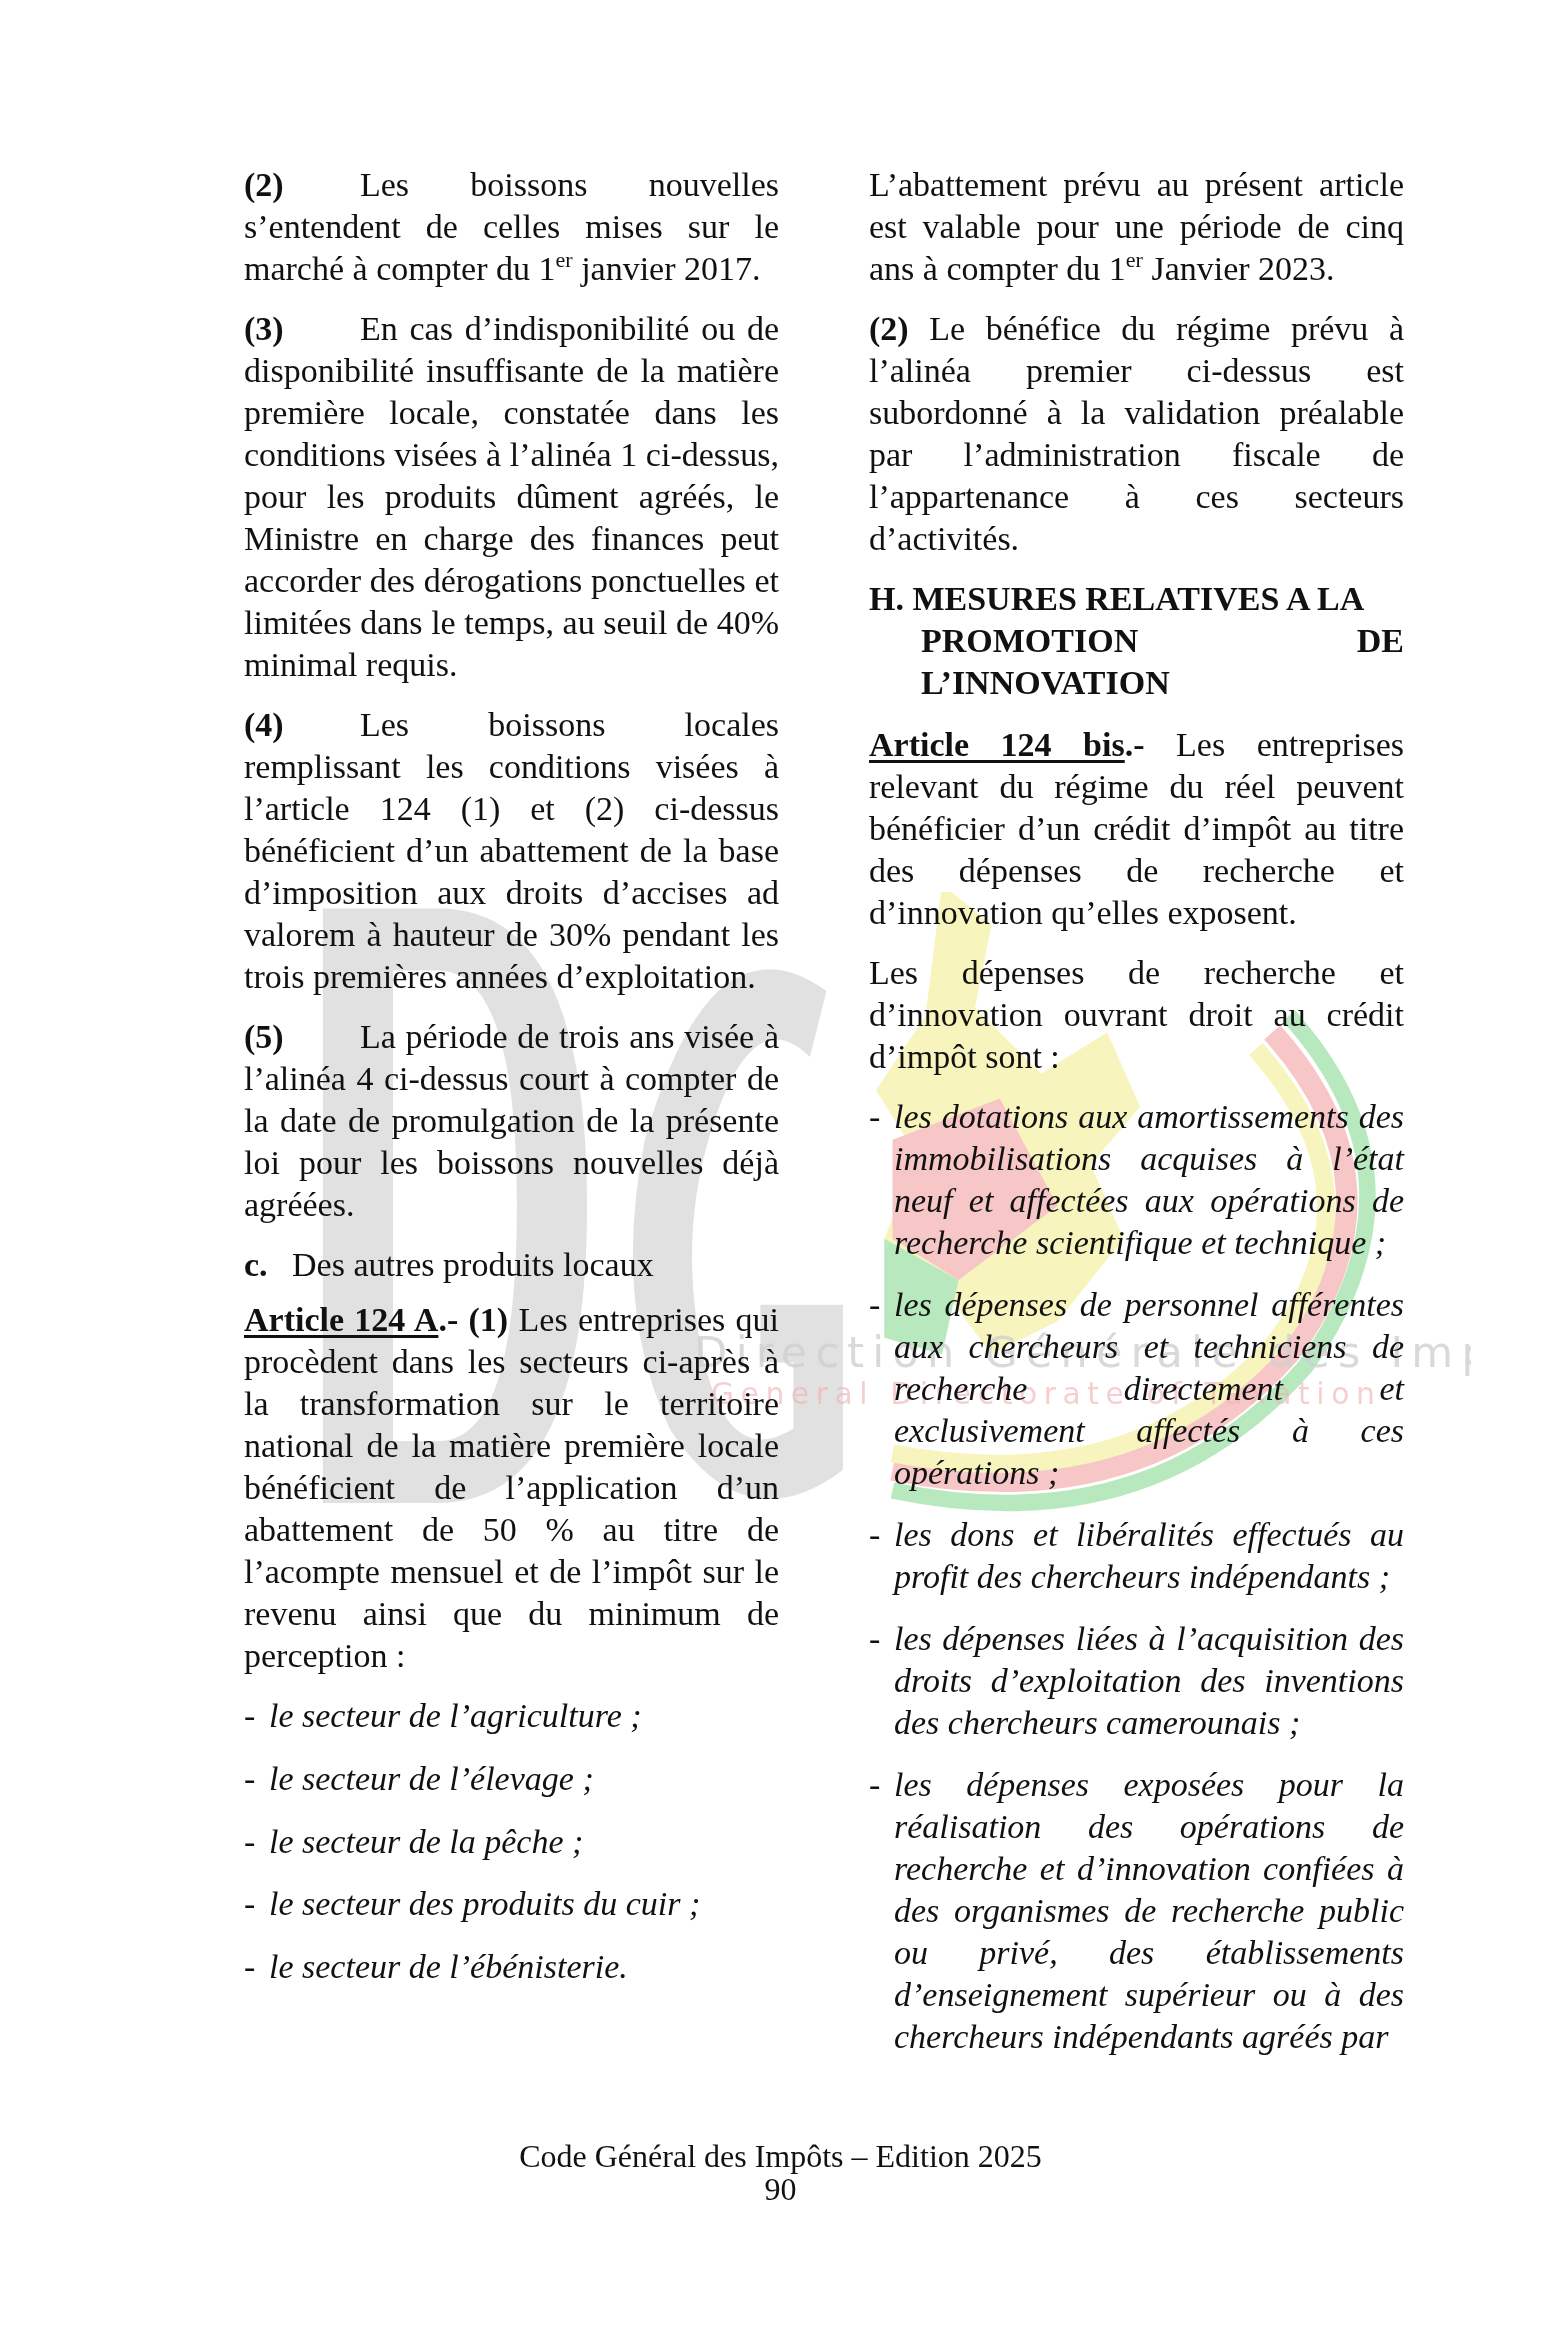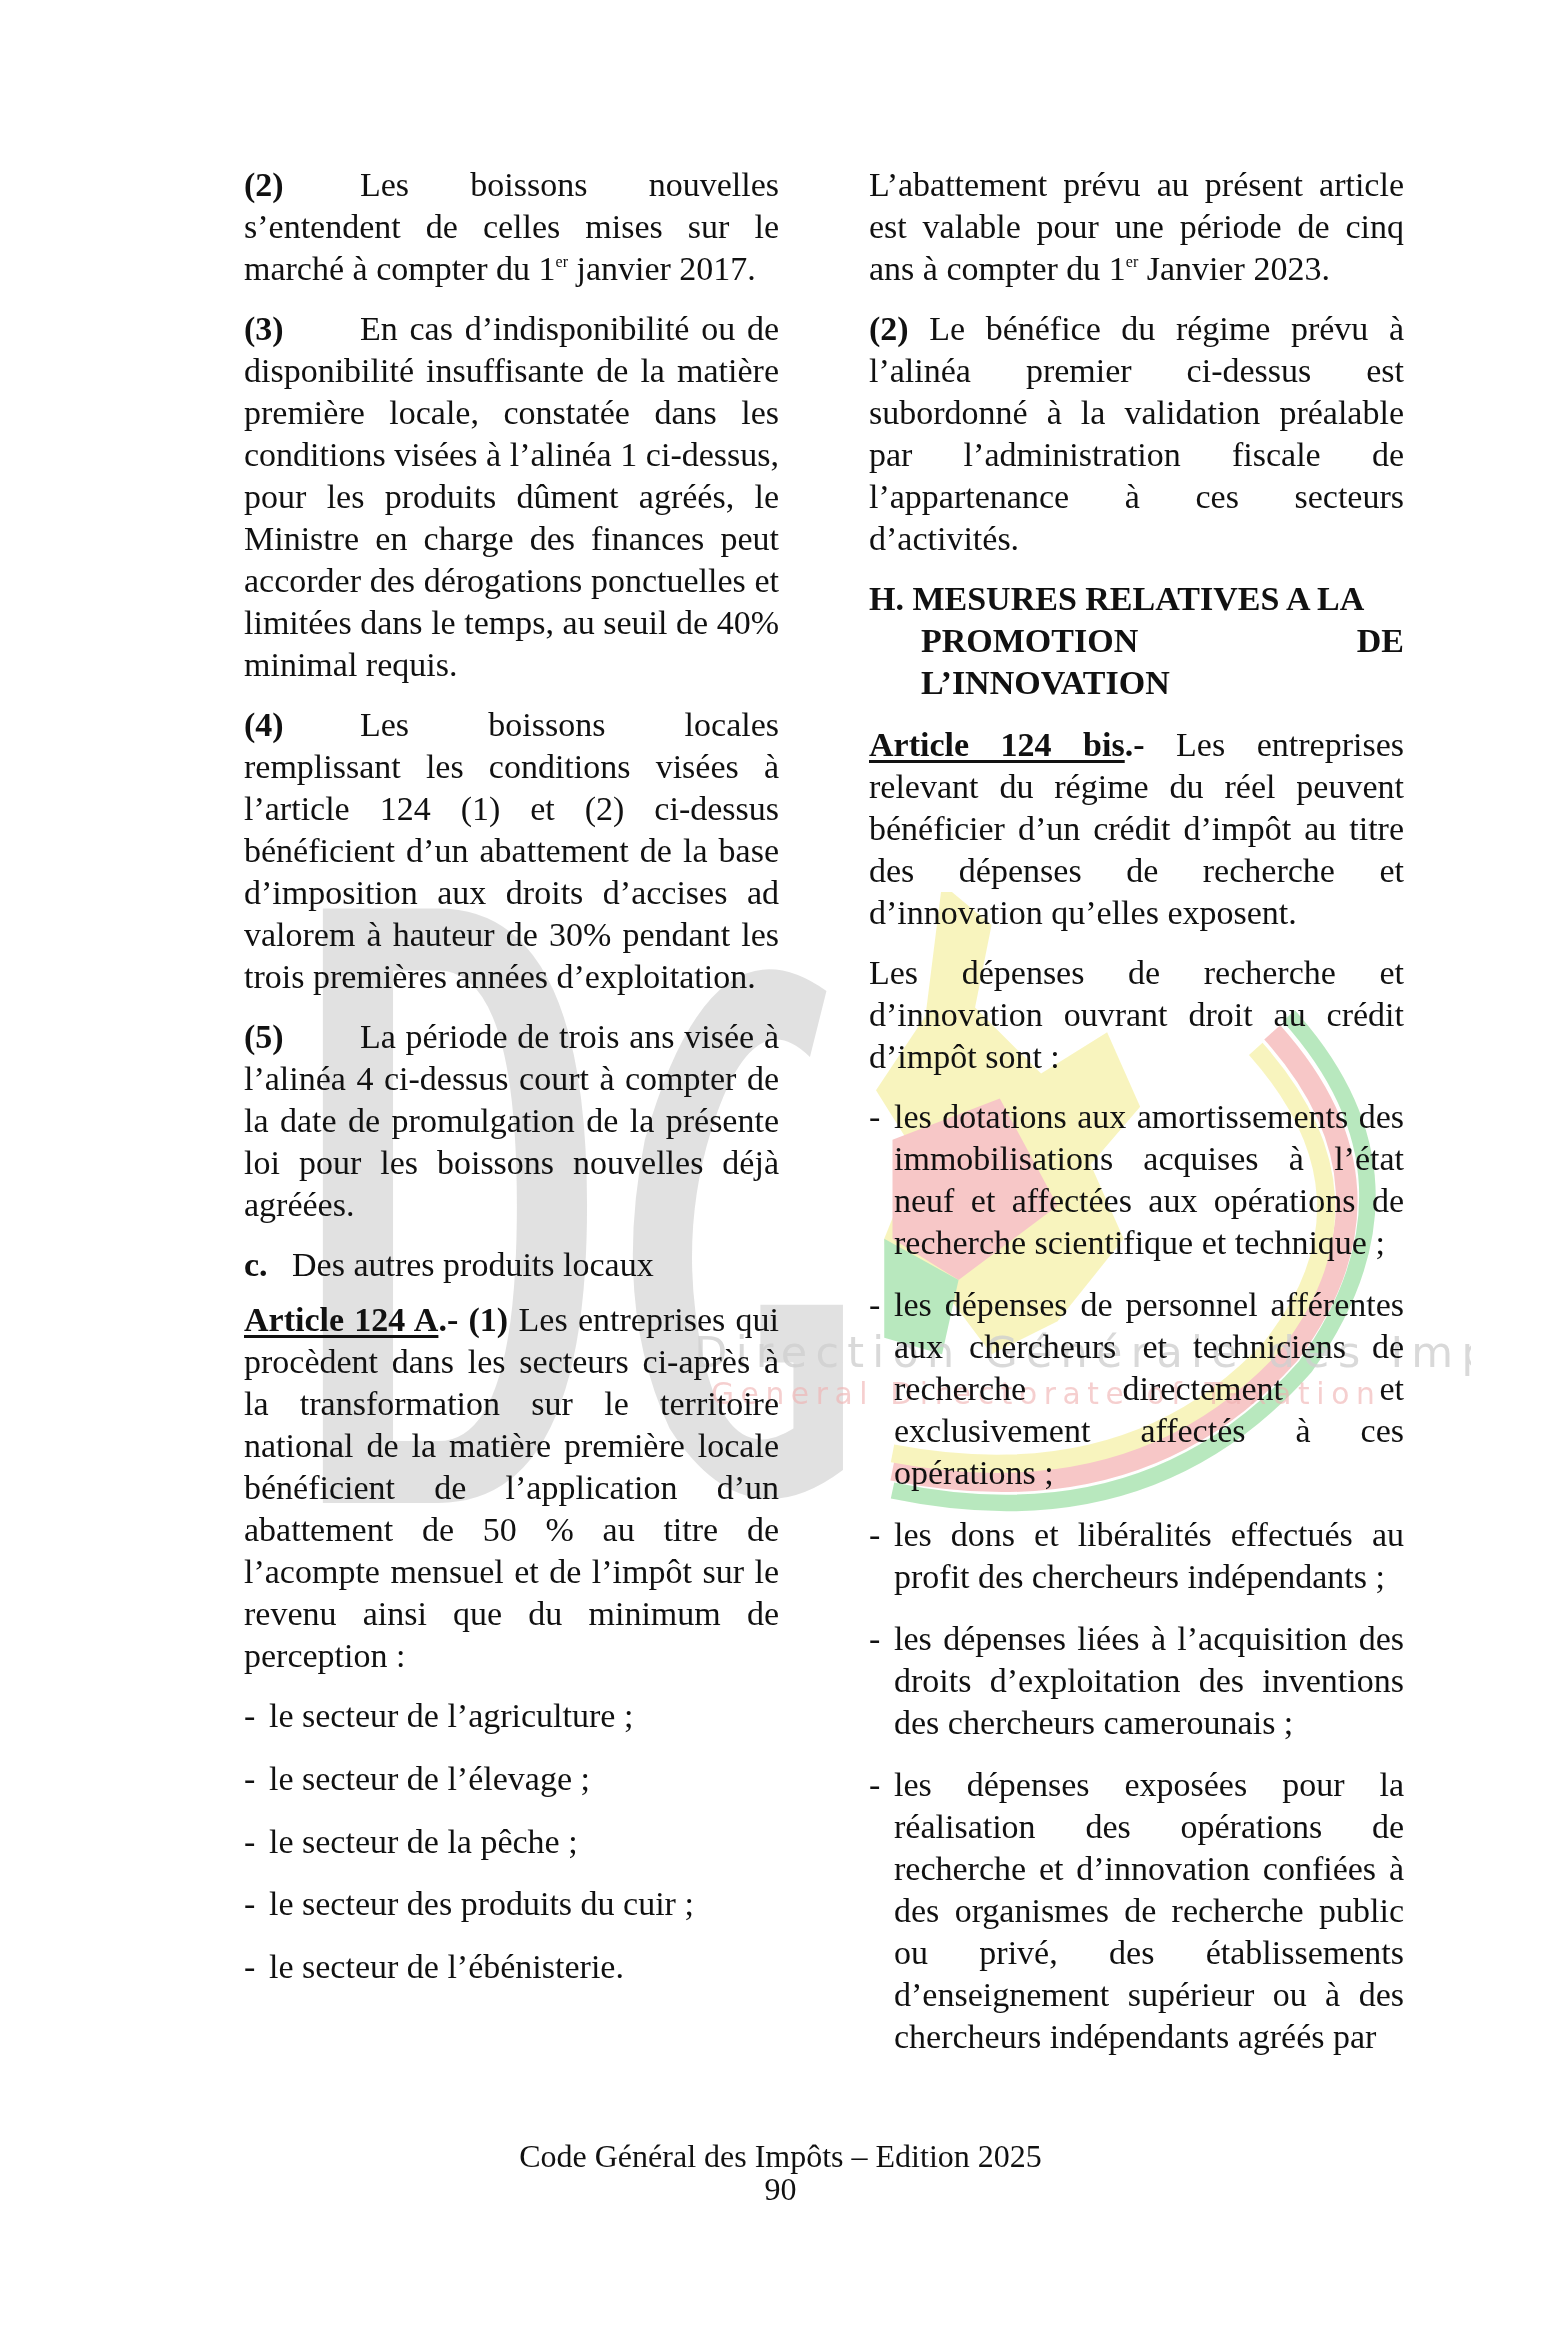--- a/index.html
+++ b/index.html
@@ -8,23 +8,23 @@
     .watermark { position: absolute; left: 314px; top: 892px; width: 1157px; height: 743px;
                  pointer-events: none; z-index: 0; }
     .col { position: absolute; top: 164px; width: 535px; z-index: 1;
            font-size: 34px; line-height: 42px; }
     .col.left { left: 244px; }
     .col.right { left: 869px; }
     p { margin: 0 0 18px 0; text-align: justify; text-align-last: left; hyphens: none; }
     .b { font-weight: bold; }
     .u { text-decoration: underline; text-decoration-thickness: 2.5px; text-underline-offset: 4.1px; }
     .para-num { font-weight: bold; display: inline-block; width: 116px; }
-    sup { font-size: 16px; line-height: 0; vertical-align: 13.2px; }
+    sup { font-size: 22px; line-height: 0; vertical-align: 13.2px; }
     .dash-list { margin: 0; padding: 0; list-style: none; }
-    .dash-list li { position: relative; padding-left: 25px; text-align: justify; text-align-last: left; margin-bottom: 20px; }
+    .dash-list li { position: relative; padding-left: 25px; text-align: justify; text-align-last: left; margin-bottom: 20px; font-style: italic; }
     .dash-list li::before { content: "-"; position: absolute; left: 0; top: 0; }
     .simple-list li { padding-left: 25px; margin-bottom: 20.7px; }
     .heading { font-weight: bold; margin: 8.3px 0 20px 0; text-align: left; }
     .heading .h-line { display: block; }
     .heading .indent { padding-left: 52px; display: flex; justify-content: space-between; align-items: flex-end; }
     .heading .indent2 { padding-left: 52px; display: block; }
     .section-c { margin-bottom: 13.2px; }
     .section-c .letter { font-weight: bold; display: inline-block; width: 48px; }
     .footer { position: absolute; left: 0; width: 1561px; top: 2140px; text-align: center;
               font-size: 32px; line-height: 33px; z-index: 1; }

